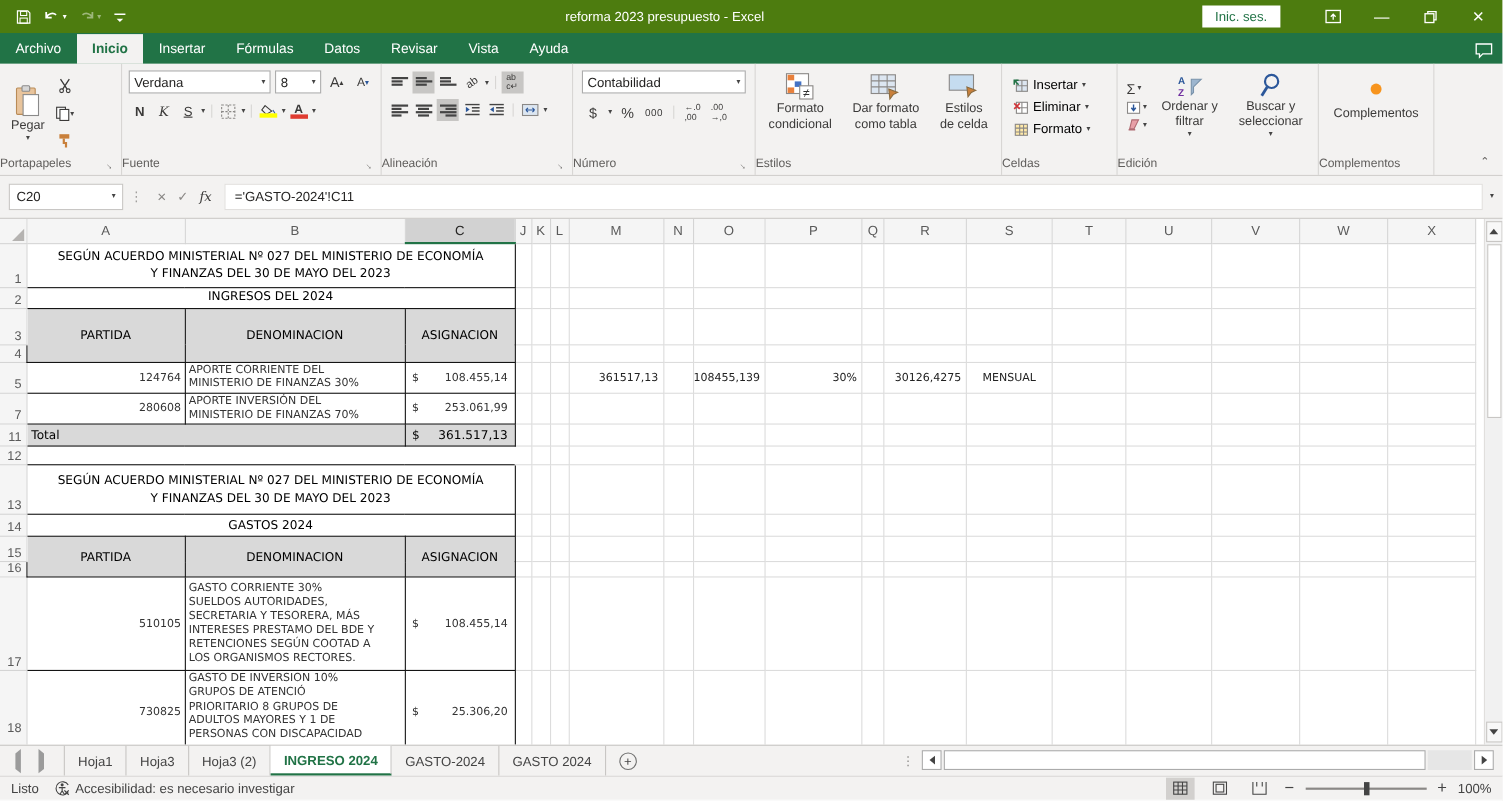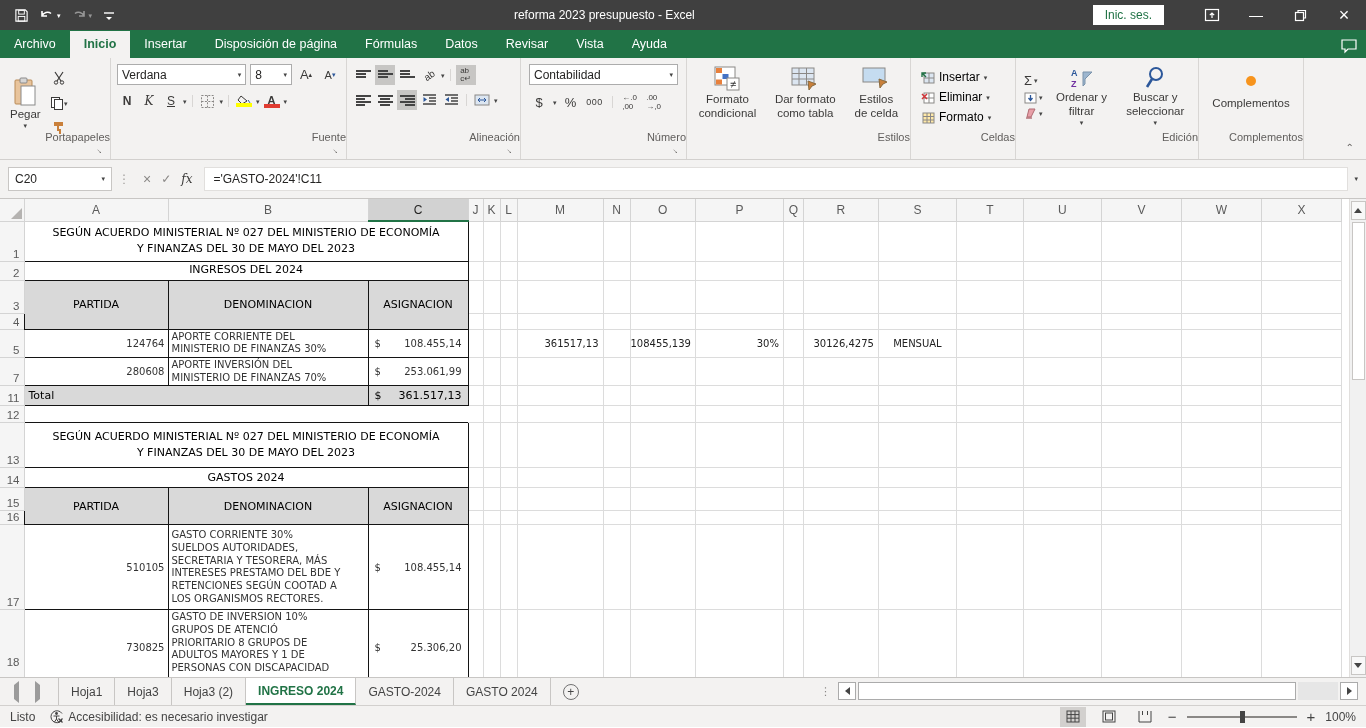--- a/index.html
+++ b/index.html
@@ -1,41 +1,41 @@
 <!DOCTYPE html>
 <html><head>
 <meta charset="utf-8">
 <style>
   * { margin:0; padding:0; box-sizing:border-box; }
   html,body { width:1366px; height:728px; overflow:hidden;
     font-family:"Liberation Sans", sans-serif; font-size:12px; background:#f3f2f1; }
   .window { position:relative; width:1366px; height:728px; background:#fff; }
 
   
-  .titlebar { height:30px; background:#404040; display:flex; align-items:center; color:#fff; }
+  .titlebar { height:30px; background:#4d7c0f; display:flex; align-items:center; color:#fff; }
   .qat { display:flex; align-items:center; gap:10px; padding-left:14px; }
   .qat .ic { display:flex; align-items:center; gap:2px; }
   .dis { opacity:.45; }
   .chev { font-size:7px; line-height:1; color:#fff; }
   .tb-title { flex:1; text-align:center; font-size:12px; white-space:nowrap; }
   .signin { background:#fff; color:#217346; font-size:12px; padding:3px 12px; margin-right:26px; cursor:default; }
   .tb-btns { display:flex; align-items:center; gap:0; }
   .tb-btn { width:44px; height:30px; display:flex; align-items:center; justify-content:center; font-size:14px; }
 
   
   .menubar { height:28px; background:#217346; display:flex; align-items:flex-end; color:#fff; position:relative; }
   .mtab { padding:6px 14px 7px; font-size:12.5px; white-space:nowrap; }
   .mtab.active { background:#f3f2f1; color:#217346; font-weight:bold; }
   .msearch { display:flex; align-items:center; gap:7px; padding:6px 12px 7px; font-size:12.5px; }
   .mb-right { position:absolute; right:8px; bottom:4px; }
 
   
   .ribbon { height:102px; background:#f3f2f1; border-bottom:1px solid #d2d0ce; display:flex; position:relative; }
   .rgroup { position:relative; border-right:1px solid #d8d6d4; padding:4px 4px 18px; }
-  .rlabel { position:absolute; bottom:16px; left:0; right:0; text-align:right; font-size:11px; color:#605e5c; white-space:nowrap; }
+  .rlabel { position:absolute; bottom:4px; left:0; right:0; text-align:left; font-size:11px; color:#605e5c; white-space:nowrap; }
   .launcher { position:absolute; bottom:3px; right:4px; width:10px; height:10px; font-size:8px; color:#605e5c; }
   .launcher i { display:inline-block; font-style:normal; transform:rotate(45deg); }
   .bigbtn { display:flex; flex-direction:column; align-items:center; justify-content:flex-start; padding:4px 6px; color:#3b3a39; font-size:11.5px; text-align:center; line-height:1.25; }
   .smallcol { display:flex; flex-direction:column; gap:5px; padding:6px 2px; }
   .row { display:flex; align-items:center; }
   .combo { background:#fff; border:1px solid #acacac; height:21px; display:flex; align-items:center; justify-content:space-between; padding:0 4px; font-size:12px; color:#252423; }
   .sbtn { min-width:20px; height:20px; display:flex; align-items:center; justify-content:center; color:#3b3a39; font-size:12px; }
   .sbtn.sel { background:#c7c6c4; }
   .gap4 { gap:4px; } .gap2 { gap:2px; }
   .vbar { width:1px; background:#d8d6d4; margin:4px 3px; align-self:stretch; }
@@ -166,21 +166,20 @@
           </svg>
       </span>
       <span class="tb-btn" style="font-size:18px;">×</span>
     </div>
   </div>
 
   <div class="menubar">
     <div class="mtab">Archivo</div>
     <div class="mtab active">Inicio</div>
     <div class="mtab">Insertar</div>
-    <div class="mtab">Disposición de página</div>
     <div class="mtab">Fórmulas</div>
     <div class="mtab">Datos</div>
     <div class="mtab">Revisar</div>
     <div class="mtab">Vista</div>
     <div class="mtab">Ayuda</div>
     <div class="mb-right">
       <svg width="18" height="16" viewBox="0 0 18 16">
           <path d="M2 2h14v9H8l-3 3v-3H2z" fill="none" stroke="#fff" stroke-width="1.2"></path>
         </svg>
     </div>

